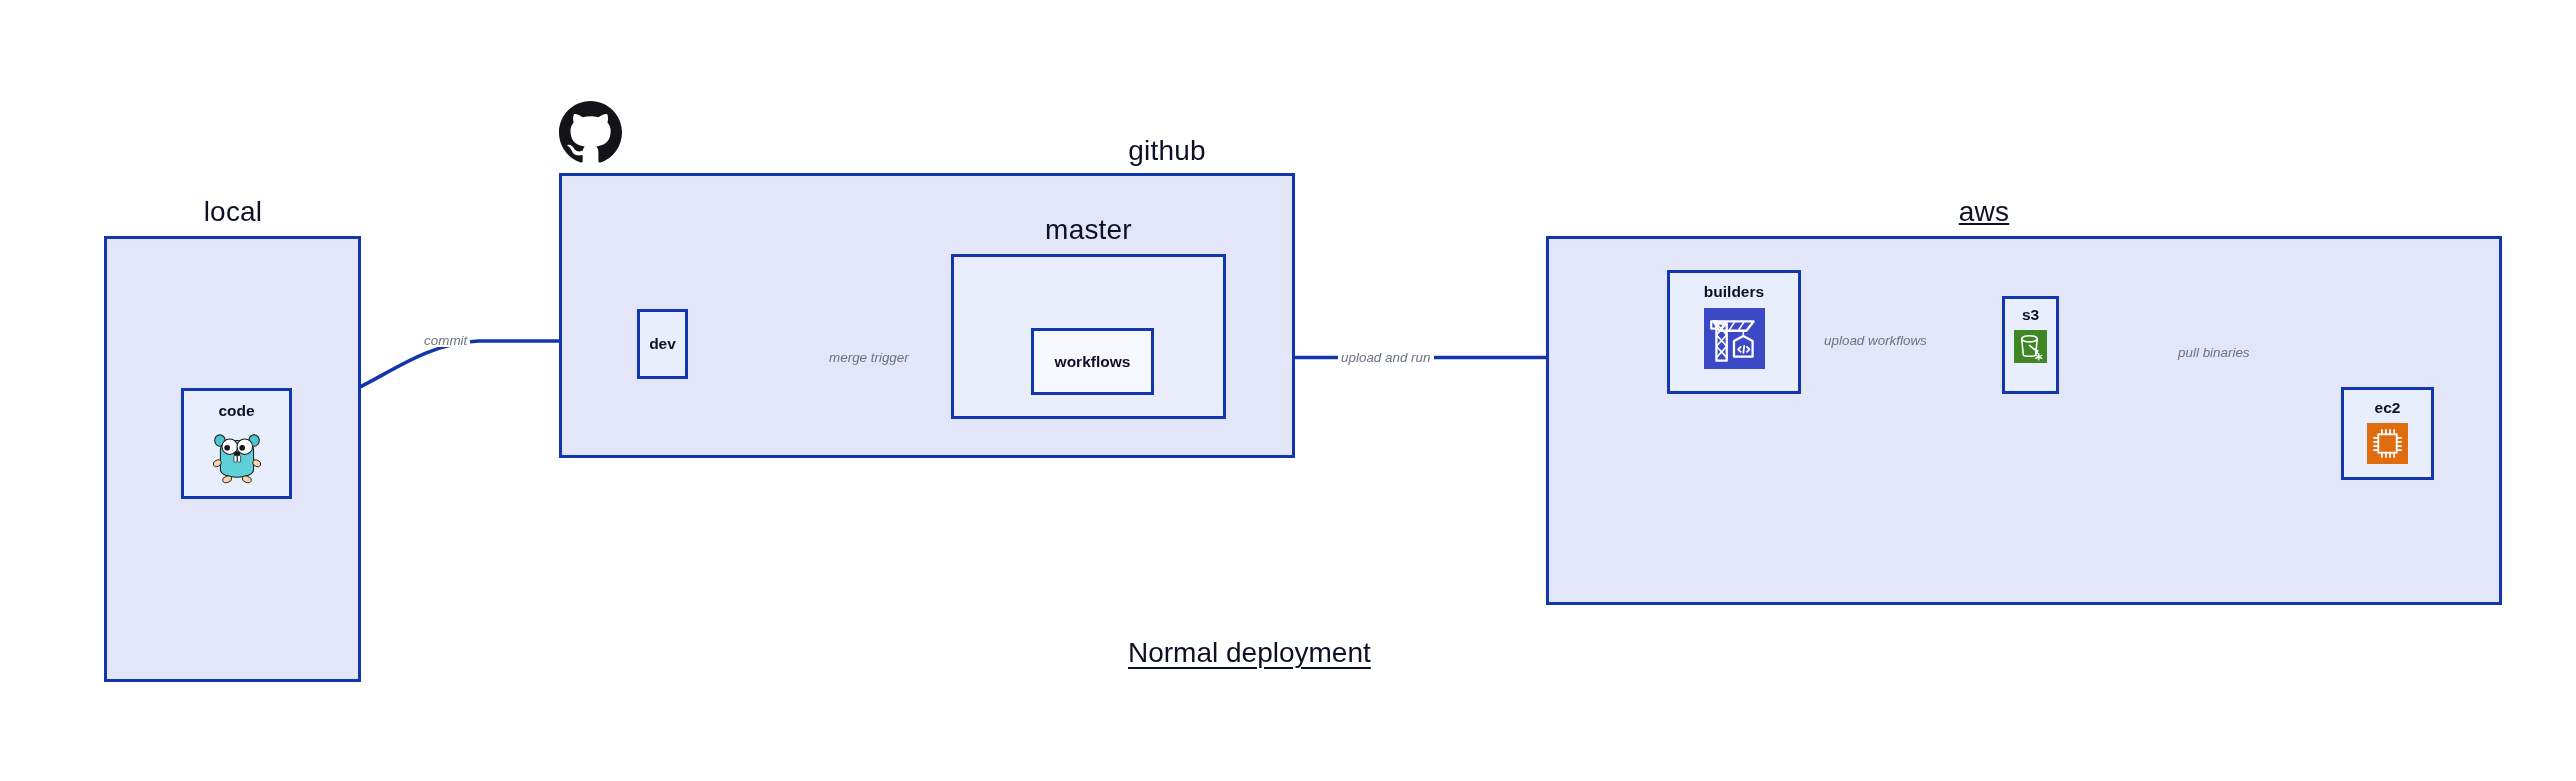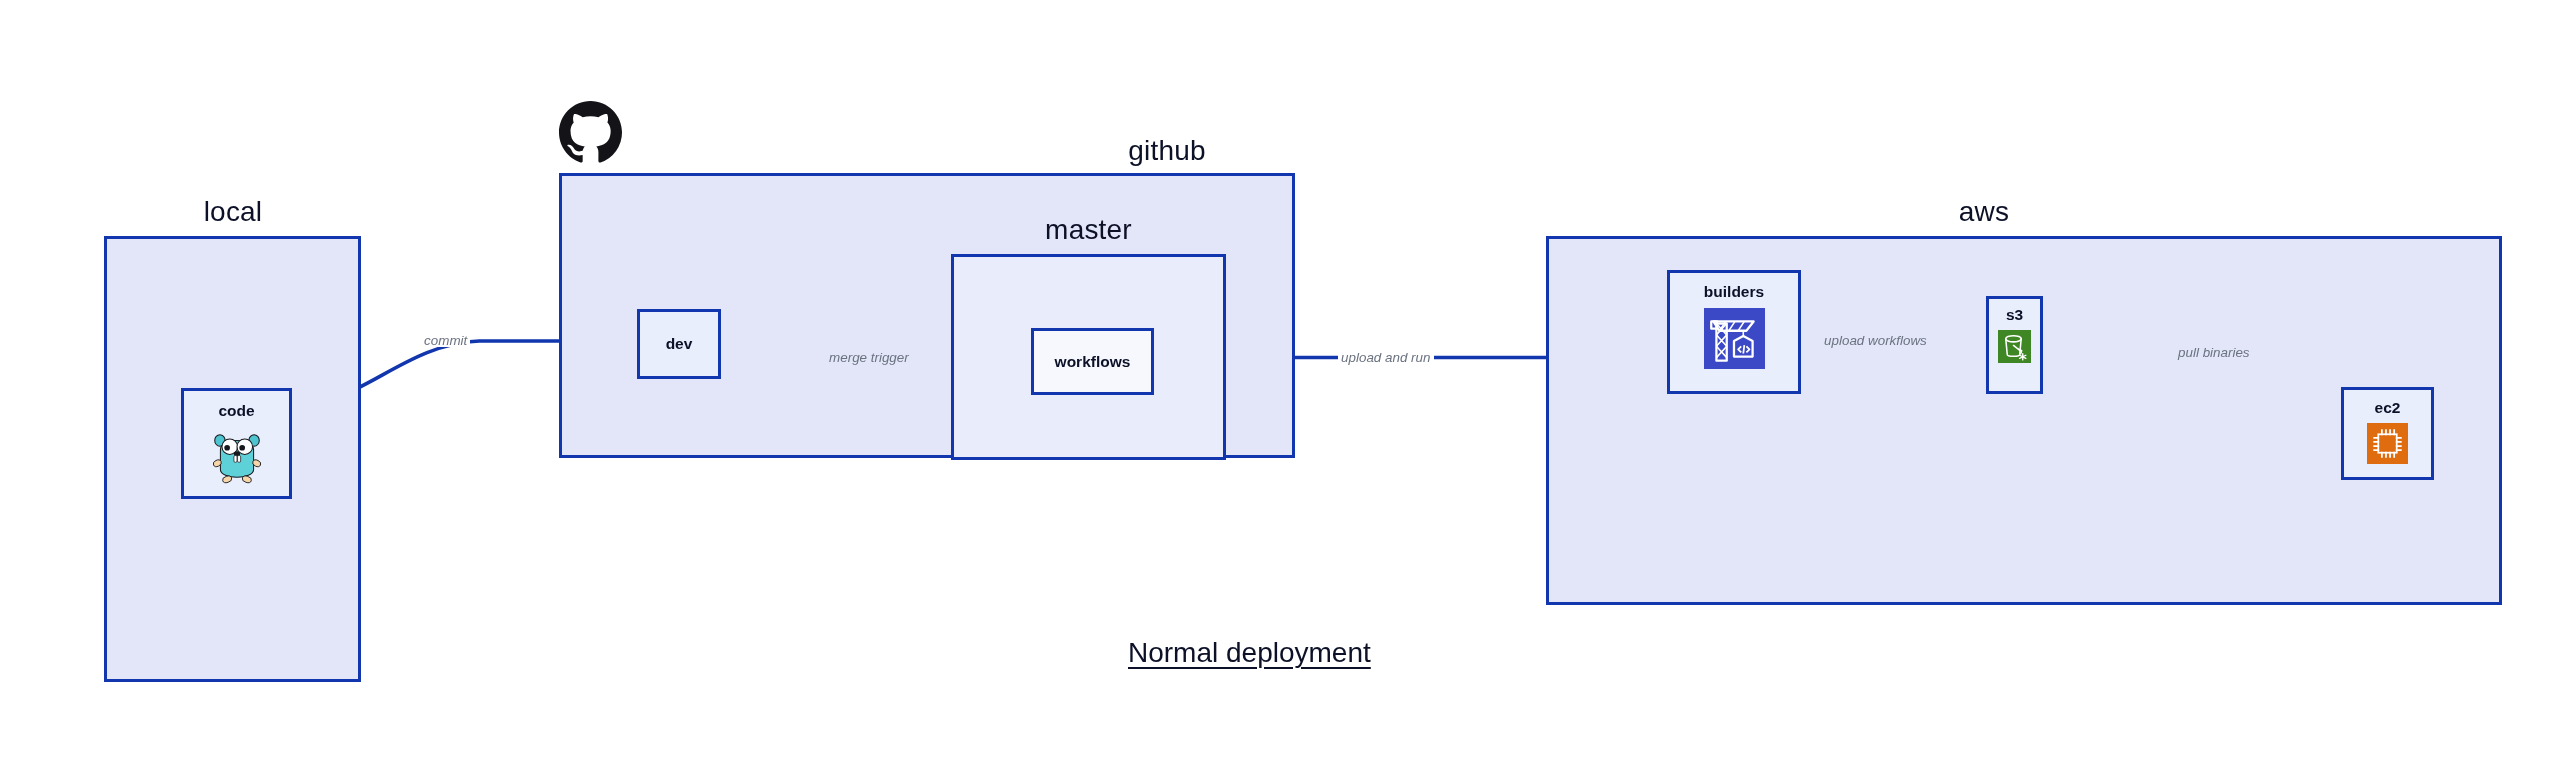--- a/index.html
+++ b/index.html
@@ -174,34 +174,34 @@
                .68 0 1.36.09 2 .27 1.53-1.04 2.2-.82 2.2-.82.44 1.1.16 1.92.08 2.12
                .51.56.82 1.27.82 2.15 0 3.07-1.87 3.75-3.65 3.95.29.25.54.73.54 1.48
                0 1.07-.01 1.93-.01 2.2 0 .21.15.46.55.38A8.012 8.012 0 0 0 16 8c0-4.42-3.58-8-8-8Z"></path>
     </svg>
   </span>
 
   <div class="group-label" style="left:1038px; top:137px; width:258px; text-align:center;">github</div>
 
   <div class="group" style="left:559px; top:173px; width:736px; height:285px;">
 
-    <div class="node" style="left:75px; top:133px; width:84px; height:70px; justify-content:center;">
+    <div class="node" style="left:75px; top:133px; width:51px; height:70px; justify-content:center;">
       <div class="node-title">dev</div>
     </div>
 
     <div class="group-label" style="left:389px; top:40px; width:275px; text-align:center;">master</div>
 
-    <div class="group nested" style="left:389px; top:78px; width:275px; height:206px;">
+    <div class="group nested" style="left:389px; top:78px; width:275px; height:165px;">
       <div class="node white-fill" style="left:77px; top:71px; width:123px; height:67px; justify-content:center;">
         <div class="node-title">workflows</div>
       </div>
     </div>
   </div>
 
-  <div class="group-label" style="left:1855px; top:198px; width:258px; text-align:center;">aws</div>
+  <div class="group-label" style="left:1855px; top:198px; width:258px; text-align:center;text-decoration:underline;">aws</div>
 
   <div class="group" style="left:1546px; top:236px; width:956px; height:369px;">
 
     <div class="node" style="left:74px; top:31px; width:134px; height:124px;margin-left:44px;">
       <div class="node-title" style="margin-top:11.3px;">builders</div>
       <span style="margin-top:8.2px;">
         <svg class="svc-icon" width="61" height="61" viewBox="0 0 118 118">
           <rect x="0" y="0" width="118" height="118" fill="#3c49c6"></rect>
           <g fill="none" stroke="#ffffff" stroke-width="4.4" stroke-linejoin="round">
 
@@ -215,21 +215,21 @@
 
             <path d="M76,44 L76,54" stroke-width="3"></path>
             <path d="M58,64 L76,54 L94,64 L94,94 L58,94 Z"></path>
 
             <path d="M72,74 L66,80 L72,86 M82,74 L88,80 L82,86 M78,72 L76,88" stroke-width="3.4"></path>
           </g>
         </svg>
       </span>
     </div>
 
-    <div class="node" style="left:437px; top:57px; width:57px; height:98px;">
+    <div class="node" style="left:453px; top:57px; width:57px; height:98px;">
       <div class="node-title" style="margin-top:8.2px;">s3</div>
       <span style="margin-top:7.2px;">
         <svg class="svc-icon" width="33" height="33" viewBox="0 0 64 64">
           <rect x="0" y="0" width="64" height="64" fill="#3f8624"></rect>
           <g fill="none" stroke="#ffffff" stroke-width="3" stroke-linecap="round" stroke-linejoin="round">
             <ellipse cx="30" cy="17" rx="15" ry="6"></ellipse>
             <path d="M15,17 L18,48 C18,52 42,52 42,48 L45,17"></path>
             <path d="M30,30 L44,41"></path>
             <path d="M40,37 L46,40 L44,46"></path>
             <path d="M48,46 L48,58 M42,49 L54,55 M54,49 L42,55" stroke-width="2.6"></path>

